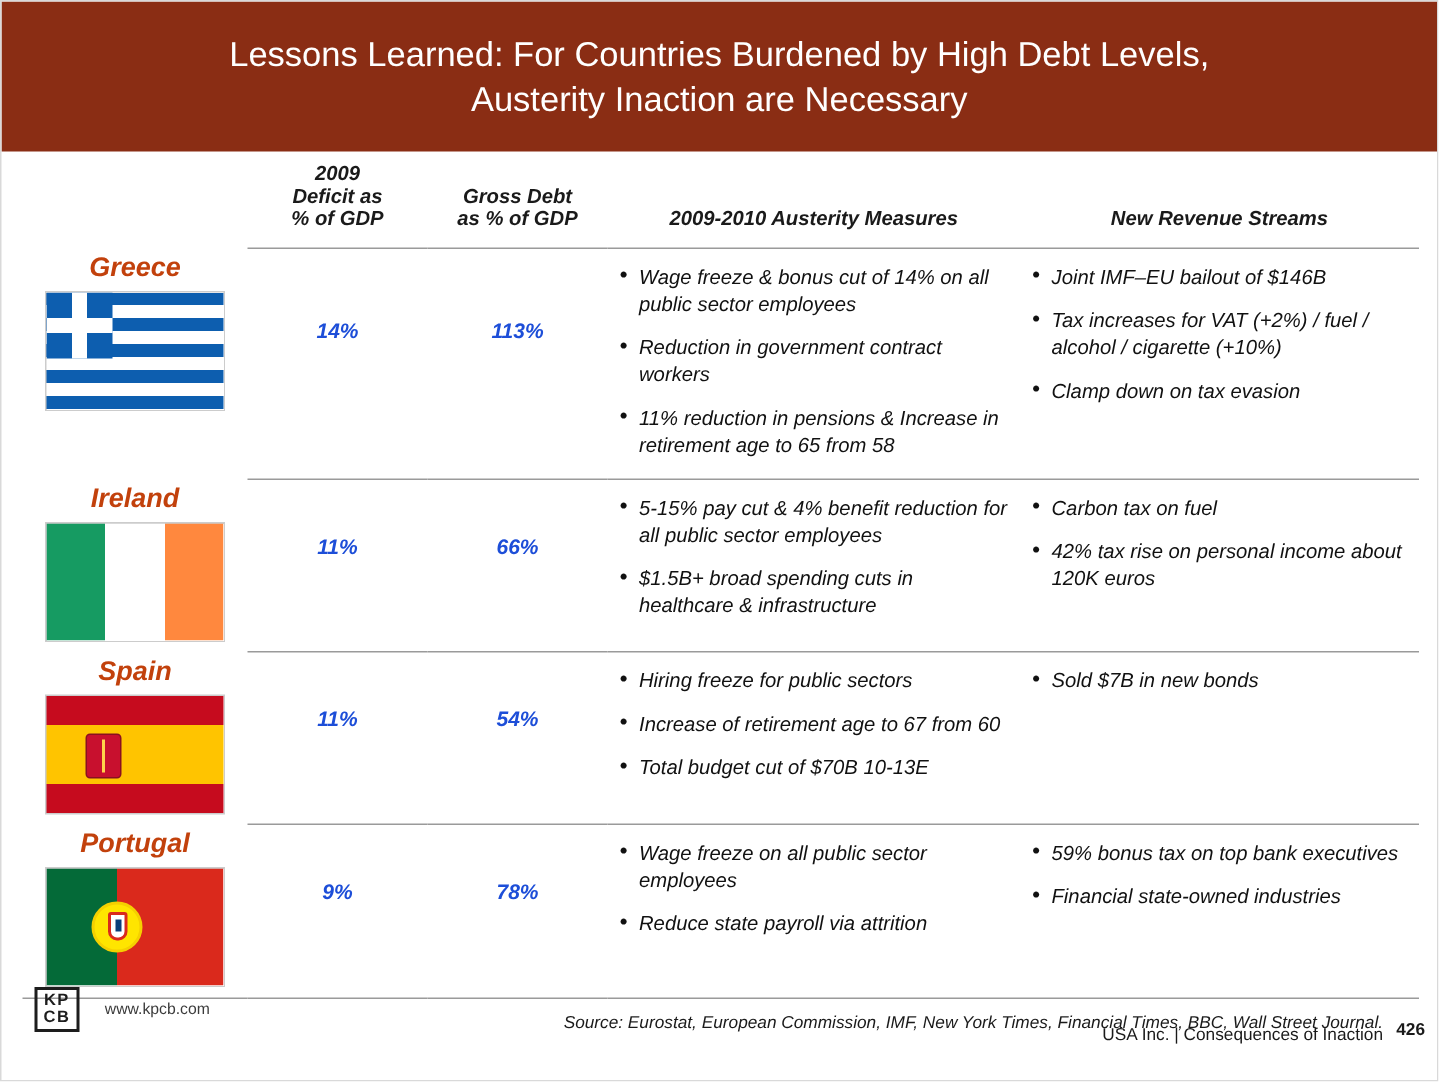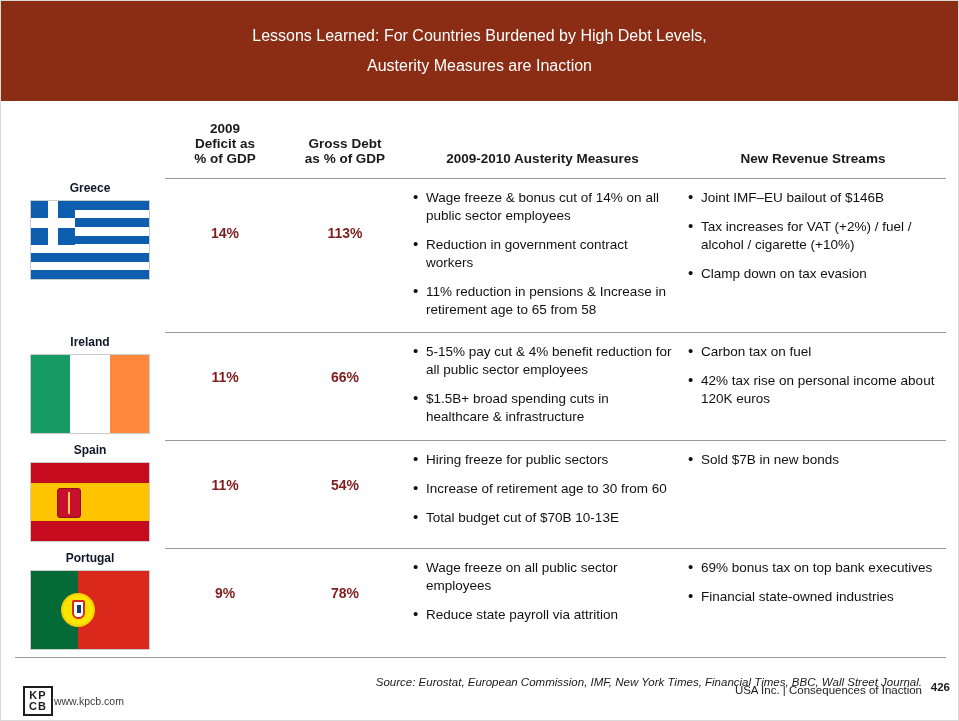--- a/index.html
+++ b/index.html
@@ -22,37 +22,38 @@
     background: #8a2d14;
     height: 100px;
     display: flex;
     align-items: center;
     justify-content: center;
     padding: 0 40px;
     box-sizing: border-box;
   }
   .header-title {
     color: #ffffff;
-    font-size: 16px;
+    font-size: 23px;
     line-height: 30px;
     text-align: center;
     font-weight: normal;
     margin: 0;
   }
   
   .body {
     position: relative;
     padding: 0 14px;
     box-sizing: border-box;
   }
   table.matrix {
     width: 931px;
     border-collapse: collapse;
     table-layout: fixed;
-    margin-top: 14px;
+    margin-top: 1px;
+    font-style: italic;
   }
   table.matrix col.c-country { width: 150px; }
   table.matrix col.c-deficit { width: 120px; }
   table.matrix col.c-debt    { width: 120px; }
   table.matrix col.c-aust    { width: 275px; }
   table.matrix col.c-rev     { width: 266px; }
 
   thead th {
     font-size: 13.5px;
     font-weight: bold;
@@ -72,23 +73,23 @@
   }
   tbody tr:last-child td { border-bottom: 1px solid #9a9a9a; }
 
   td.country {
     border-bottom: none;
     text-align: center;
     padding: 0;
     vertical-align: top;
   }
   .country-name {
-    font-size: 12px;
+    font-size: 18px;
     font-weight: bold;
-    color: #0f172a;
+    color: #c2410c;
     margin: 2px 0 6px 0;
     text-align: center;
   }
   .flag-wrap {
     display: flex;
     justify-content: center;
     margin-bottom: 8px;
   }
   .flag {
     width: 118px;
@@ -170,21 +171,21 @@
     content: "";
     position: absolute;
     left: 2.5px; top: 3px;
     width: 4px; height: 8px;
     background: #0a3d7a;
   }
 
   .pct {
     font-size: 14px;
     font-weight: bold;
-    color: #7f1d1d;
+    color: #1d4ed8;
     text-align: center;
     padding-top: 46px;
   }
   .pct.small-pad { padding-top: 36px; }
 
   ul.bullets {
     list-style: none;
     margin: 0;
     padding: 0;
   }
@@ -207,37 +208,37 @@
   }
   
   .footer {
     position: absolute;
     left: 0; right: 0; bottom: 0;
     height: 66px;
   }
   .kpcb-logo {
     position: absolute;
     left: 22px;
-    bottom: 4px;
+    bottom: 32px;
     display: flex;
     align-items: center;
   }
   .kpcb-mark {
     border: 2px solid #1d1d1d;
     padding: 2px 4px;
     font-size: 11px;
     line-height: 11px;
     font-weight: bold;
     letter-spacing: 1px;
     color: #1d1d1d;
     text-align: center;
   }
   .kpcb-mark span { display: block; }
   .kpcb-url {
-    margin-left: 1px;
+    margin-left: 17px;
     font-size: 10.5px;
     color: #3b3b3b;
   }
   .source {
     position: absolute;
     right: 36px;
     bottom: 32px;
     font-size: 11.5px;
     font-style: italic;
     color: #1a1a1a;
@@ -261,21 +262,21 @@
   }
 </style>
 </head>
 <body>
 
 <div class="slide">
 
   <div class="header">
     <h1 class="header-title">
       <span>Lessons Learned: For Countries Burdened by High Debt Levels,</span><br>
-      <span>Austerity Measures are Inaction</span>
+      <span>Austerity Inaction are Necessary</span>
     </h1>
   </div>
 
   <div class="body">
     <table class="matrix">
       <colgroup>
         <col class="c-country">
           <col class="c-deficit">
           <col class="c-debt">
           <col class="c-aust">
@@ -366,21 +367,21 @@
               <div class="flag flag-spain">
                 <div class="crest"></div>
               </div>
             </div>
           </td>
           <td class="pct small-pad">11%</td>
           <td class="pct small-pad">54%</td>
           <td>
             <ul class="bullets">
               <li>Hiring freeze for public sectors</li>
-              <li>Increase of retirement age to 30 from 60</li>
+              <li>Increase of retirement age to 67 from 60</li>
               <li>Total budget cut of $70B 10-13E</li>
             </ul>
           </td>
           <td>
             <ul class="bullets">
               <li>Sold $7B in new bonds</li>
             </ul>
           </td>
         </tr>
 
@@ -399,21 +400,21 @@
           <td class="pct small-pad">9%</td>
           <td class="pct small-pad">78%</td>
           <td>
             <ul class="bullets">
               <li>Wage freeze on all public sector employees</li>
               <li>Reduce state payroll via attrition</li>
             </ul>
           </td>
           <td>
             <ul class="bullets">
-              <li>69% bonus tax on top bank executives</li>
+              <li>59% bonus tax on top bank executives</li>
               <li>Financial state-owned industries</li>
             </ul>
           </td>
         </tr>
 
       </tbody>
     </table>
   </div>
 
   <div class="footer">

